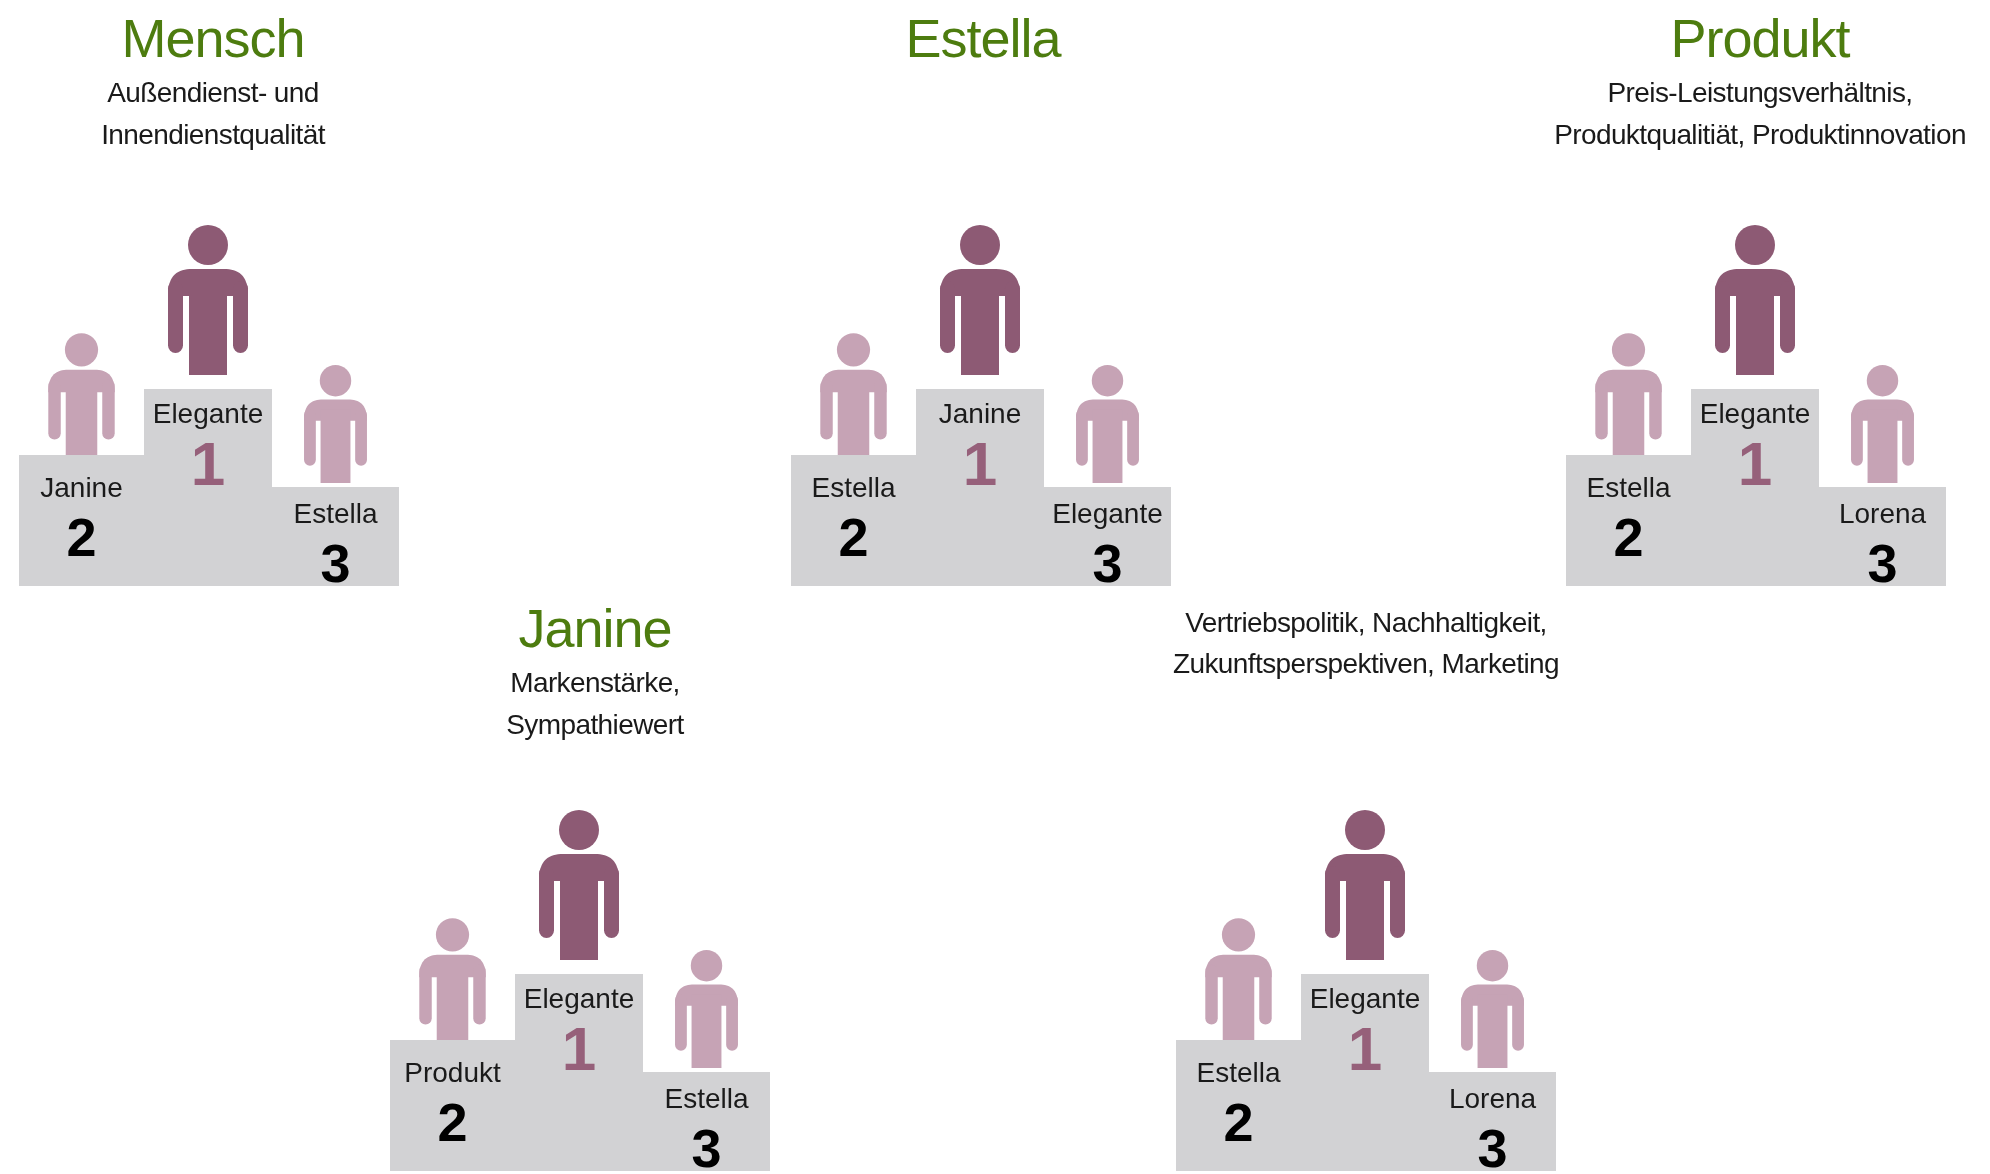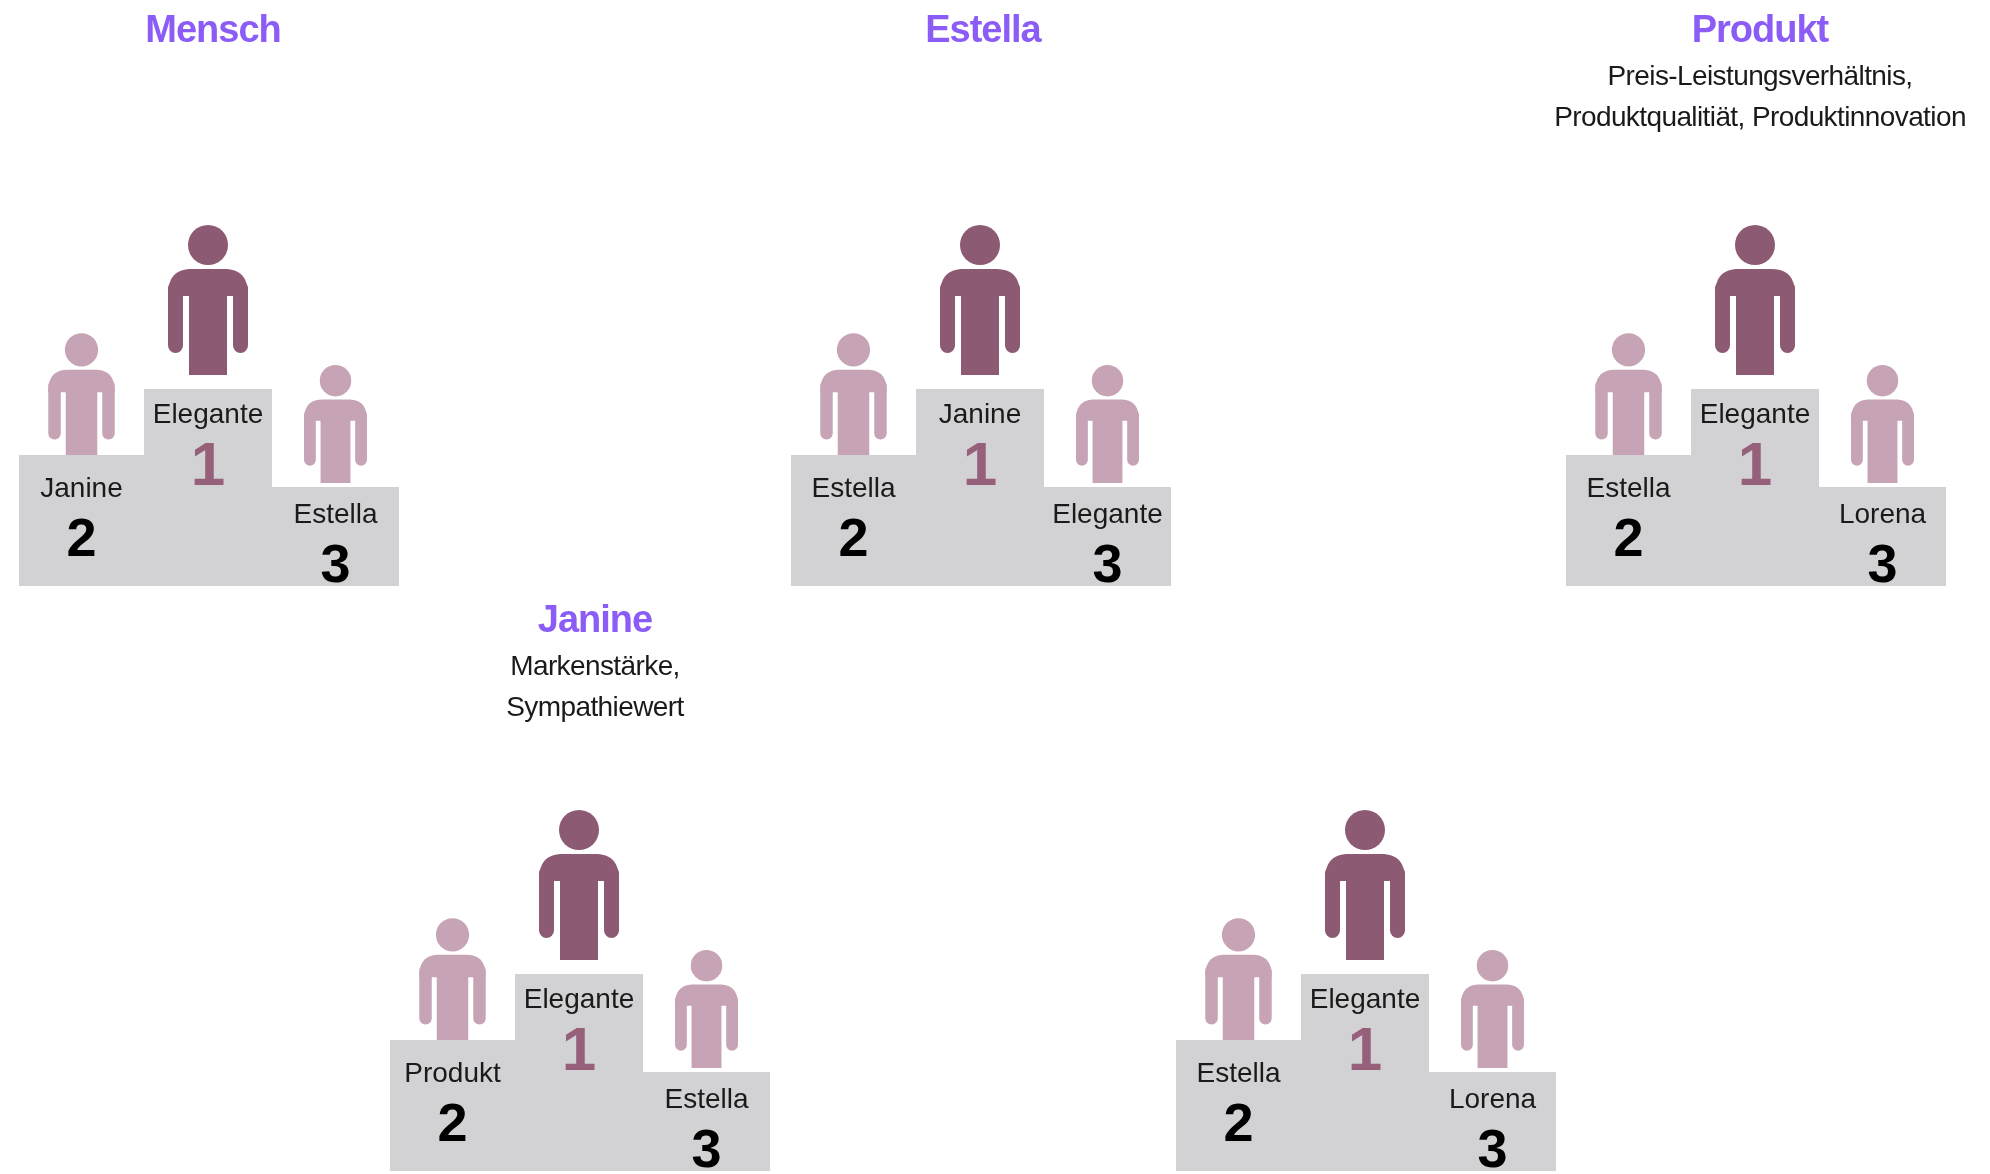--- a/index.html
+++ b/index.html
@@ -4,21 +4,21 @@
 <style>
   html,body{margin:0;padding:0;}
   body{
     width:1990px;height:1174px;position:relative;overflow:hidden;
     background:#ffffff;
     font-family:"Liberation Sans", sans-serif;
     color:#1a1a1a;
   }
   .section-header{position:absolute;text-align:center;}
   .title{
-    font-size:38px;font-weight:bold;color:#8b5cf6;
+    font-size:54px;font-weight:normal;color:#4d7c0f;
     letter-spacing:-1px;line-height:1.12;
   }
   .subtitle{
     font-size:28px;color:#1a1a1a;white-space:pre-line;
     line-height:1.48;letter-spacing:-0.6px;margin-top:4px;
   }
   .podium{position:absolute;width:380px;height:345px;}
   .block{
     position:absolute;background:#d2d2d4;z-index:2;
     text-align:center;box-sizing:border-box;margin-top:16px;
@@ -44,20 +44,22 @@
   #podium-service   {left:791px; top:225px;}
   #podium-produkt   {left:1566px;top:225px;}
   #podium-image     {left:390px; top:810px;}
   #podium-management{left:1176px;top:810px;}
 </style>
 </head>
 <body>
 
 <div class="section-header" id="sec-mensch">
   <div class="title">Mensch</div>
+  <div class="subtitle">Außendienst- und
+Innendienstqualität</div>
 </div>
 <div class="podium" id="podium-mensch">
   <svg class="figure fig1" viewBox="0 0 100 150">
     <circle cx="50" cy="20" r="20" fill="currentColor"></circle>
     <path d="M10 70 C10 50 20 44 34 44 L66 44 C80 44 90 50 90 70 L90 71 L10 71 Z" fill="currentColor"></path>
     <rect x="10" y="56" width="15" height="72" rx="7.5" fill="currentColor"></rect>
     <rect x="75" y="56" width="15" height="72" rx="7.5" fill="currentColor"></rect>
     <rect x="31" y="56" width="38" height="94" fill="currentColor"></rect>
   </svg>
   <svg class="figure fig2" viewBox="0 0 100 150">
@@ -203,20 +205,22 @@
     <div class="name">Produkt</div>
     <div class="rank">2</div>
   </div>
   <div class="block third">
     <div class="name">Estella</div>
     <div class="rank">3</div>
   </div>
 </div>
 
 <div class="section-header" id="sec-management">
+  <div class="subtitle">Vertriebspolitik, Nachhaltigkeit,
+Zukunftsperspektiven, Marketing</div>
 </div>
 <div class="podium" id="podium-management">
   <svg class="figure fig1" viewBox="0 0 100 150">
     <circle cx="50" cy="20" r="20" fill="currentColor"></circle>
     <path d="M10 70 C10 50 20 44 34 44 L66 44 C80 44 90 50 90 70 L90 71 L10 71 Z" fill="currentColor"></path>
     <rect x="10" y="56" width="15" height="72" rx="7.5" fill="currentColor"></rect>
     <rect x="75" y="56" width="15" height="72" rx="7.5" fill="currentColor"></rect>
     <rect x="31" y="56" width="38" height="94" fill="currentColor"></rect>
   </svg>
   <svg class="figure fig2" viewBox="0 0 100 150">

